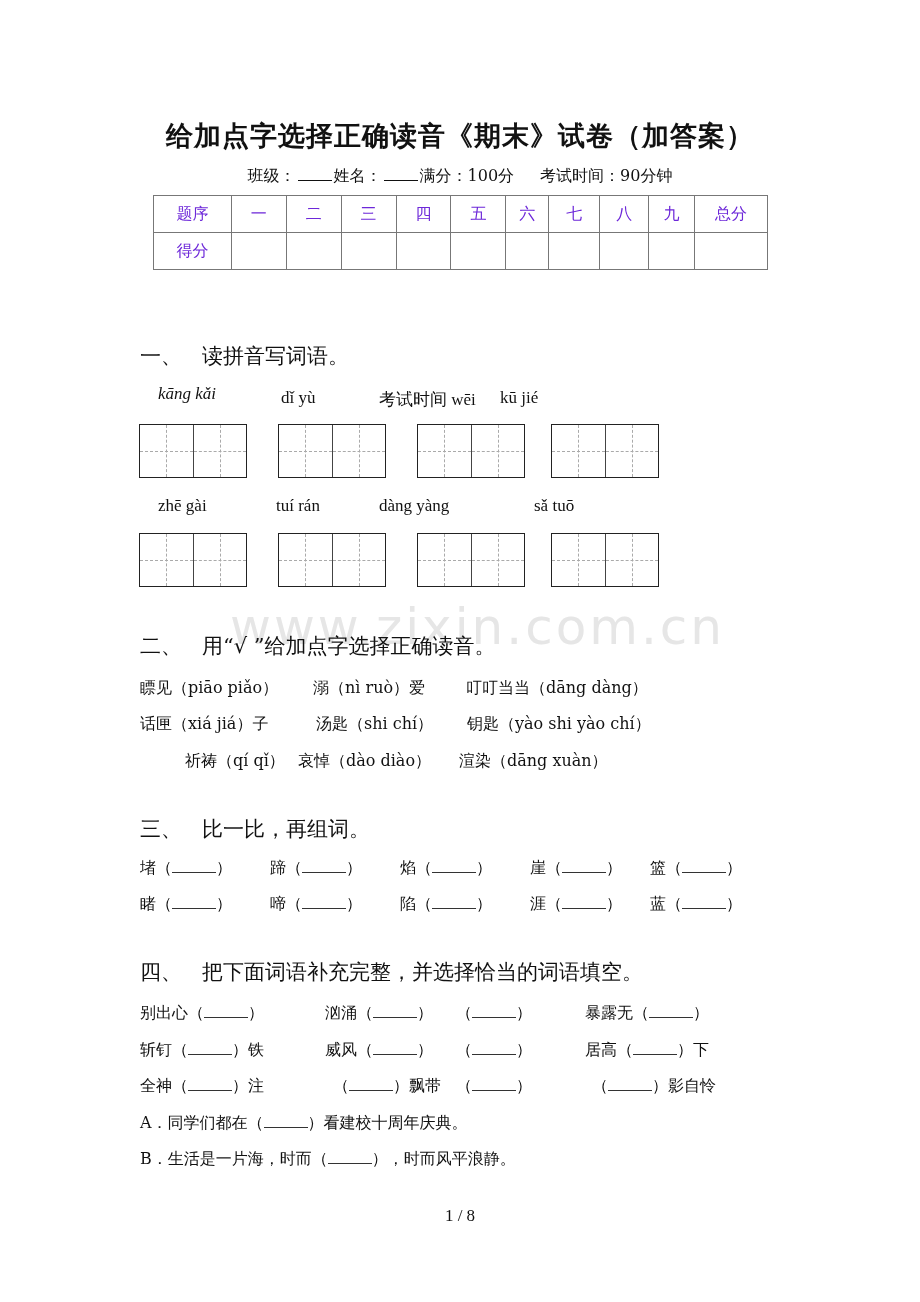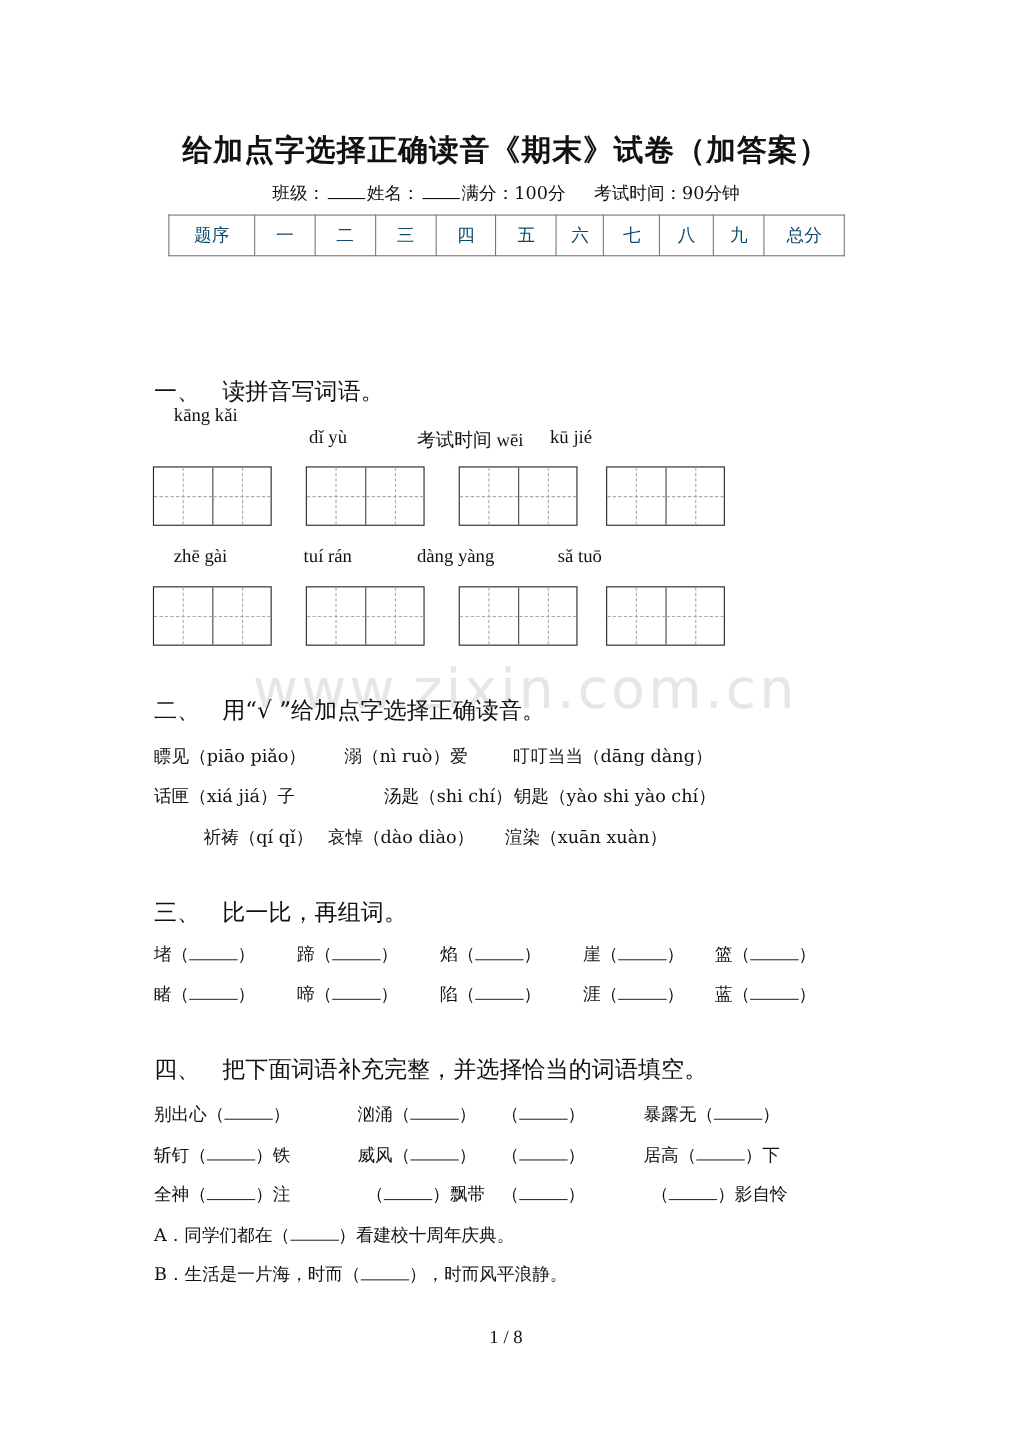--- a/index.html
+++ b/index.html
@@ -4,21 +4,21 @@
 <style>
   * { box-sizing: border-box; margin: 0; padding: 0; }
   html, body { width: 920px; height: 1302px; background: #ffffff; }
   body { position: relative; font-family: "DejaVu Serif", "Liberation Serif", serif; color: #111; overflow: hidden; }
   .abs { position: absolute; white-space: nowrap; }
   .title { left: 0; width: 920px; top: 118px; text-align: center; font-size: 27px; font-weight: bold; letter-spacing: 1px; }
   .info { left: 0; width: 920px; top: 166px; text-align: center; font-size: 16px; }
   .info .blank { display: inline-block; width: 34px; border-bottom: 1px solid #111; height: 14px; vertical-align: baseline; margin: 0 2px; }
   .info .gap { display: inline-block; width: 26px; }
   table.score { position: absolute; left: 153px; top: 195px; width: 615px; border-collapse: collapse; font-size: 16px; }
-  table.score td { border: 1px solid #777; height: 37px; text-align: center; color: #0c4a6e; }
+  table.score td { border: 1px solid #777; height: 37px; text-align: center; color: #6d28d9; }
   .h2 { font-size: 21px; }
   .h2 .num { display: inline-block; width: 62px; }
   .pinyin { font-family: "Liberation Serif", "DejaVu Serif", serif; font-size: 17px; }
   .box { position: absolute; height: 54px; width: 108px; border: 1.5px solid #222; display: flex; }
   .cell { flex: 1; position: relative; border-right: 1.5px solid #444; }
   .cell:last-child { border-right: none; }
   .cell::before { content: ""; position: absolute; left: 50%; top: 0; bottom: 0; border-left: 1px dashed #aaa; }
   .cell::after { content: ""; position: absolute; top: 50%; left: 0; right: 0; border-top: 1px dashed #aaa; }
   .line { font-size: 16px; }
   .paren-blank { display: inline-block; width: 44px; border-bottom: 1px solid #333; height: 13px; }
@@ -45,28 +45,41 @@
     <td style="width:55px">二</td>
     <td style="width:55px">三</td>
     <td style="width:55px">四</td>
     <td style="width:55px">五</td>
     <td style="width:43px">六</td>
     <td style="width:51px">七</td>
     <td style="width:49px">八</td>
     <td style="width:46px">九</td>
     <td style="width:73px">总分</td>
   </tr>
+  <tr>
+    <td>得分</td>
+    <td></td>
+    <td></td>
+    <td></td>
+    <td></td>
+    <td></td>
+    <td></td>
+    <td></td>
+    <td></td>
+    <td></td>
+    <td></td>
+  </tr>
 </tbody>
   </table>
 
 <div class="abs h2 content" style="left:140px; top:342px;">
   <span class="num">一、</span><span>读拼音写词语。</span>
 </div>
 
-<div class="abs pinyin content" style="left:158px; top:368px;">kāng kǎi</div>
+<div class="abs pinyin content" style="left:158px; top:384px;font-style:italic;">kāng kǎi</div>
 <div class="abs pinyin content" style="left:281px; top:388px;">dǐ yù</div>
 <div class="abs pinyin content" style="left:379px; top:388px;">考试时间 wēi</div>
 <div class="abs pinyin content" style="left:500px; top:388px;">kū jié</div>
 
 <div class="box content" style="left:139px; top:424px;">
     <div class="cell"></div>
     <div class="cell"></div>
   </div>
 <div class="box content" style="left:278px; top:424px;">
     <div class="cell"></div>
@@ -77,21 +90,21 @@
     <div class="cell"></div>
   </div>
 <div class="box content" style="left:551px; top:424px;">
     <div class="cell"></div>
     <div class="cell"></div>
   </div>
 
 <div class="abs pinyin content" style="left:158px; top:496px;">zhē gài</div>
 <div class="abs pinyin content" style="left:276px; top:496px;">tuí rán</div>
 <div class="abs pinyin content" style="left:379px; top:496px;">dàng yàng</div>
-<div class="abs pinyin content" style="left:507px; top:496px;">sǎ tuō</div>
+<div class="abs pinyin content" style="left:534px; top:496px;">sǎ tuō</div>
 
 <div class="box content" style="left:139px; top:533px;">
     <div class="cell"></div>
     <div class="cell"></div>
   </div>
 <div class="box content" style="left:278px; top:533px;">
     <div class="cell"></div>
     <div class="cell"></div>
   </div>
 <div class="box content" style="left:417px; top:533px;">
@@ -105,26 +118,26 @@
 
 <div class="abs h2 content" style="left:140px; top:632px;">
   <span class="num">二、</span><span>用“√ ”给加点字选择正确读音。</span>
 </div>
 
 <div class="abs line content" style="left:140px; top:678px;">瞟见（piāo piǎo）</div>
 <div class="abs line content" style="left:313px; top:678px;">溺（nì ruò）爱</div>
 <div class="abs line content" style="left:466px; top:678px;">叮叮当当（dāng dàng）</div>
 
 <div class="abs line content" style="left:140px; top:714px;">话匣（xiá jiá）子</div>
-<div class="abs line content" style="left:316px; top:714px;margin-left:33px;">汤匙（shi chí）</div>
+<div class="abs line content" style="left:316px; top:714px;">汤匙（shi chí）</div>
 <div class="abs line content" style="left:467px; top:714px;">钥匙（yào shi  yào chí）</div>
 
 <div class="abs line content" style="left:140px; top:751px;margin-left:45px;">祈祷（qí  qǐ）</div>
 <div class="abs line content" style="left:298px; top:751px;">哀悼（dào  diào）</div>
-<div class="abs line content" style="left:459px; top:751px;">渲染（xuān  xuàn）</div>
+<div class="abs line content" style="left:459px; top:751px;">渲染（dāng  xuàn）</div>
 
 <div class="abs h2 content" style="left:140px; top:815px;">
   <span class="num">三、</span><span>比一比，再组词。</span>
 </div>
 
 <div class="abs line content" style="left:140px; top:858px;"><span>堵</span>（<span class="paren-blank"></span>）</div>
 <div class="abs line content" style="left:270px; top:858px;"><span>蹄</span>（<span class="paren-blank"></span>）</div>
 <div class="abs line content" style="left:400px; top:858px;"><span>焰</span>（<span class="paren-blank"></span>）</div>
 <div class="abs line content" style="left:530px; top:858px;"><span>崖</span>（<span class="paren-blank"></span>）</div>
 <div class="abs line content" style="left:650px; top:858px;"><span>篮</span>（<span class="paren-blank"></span>）</div>

